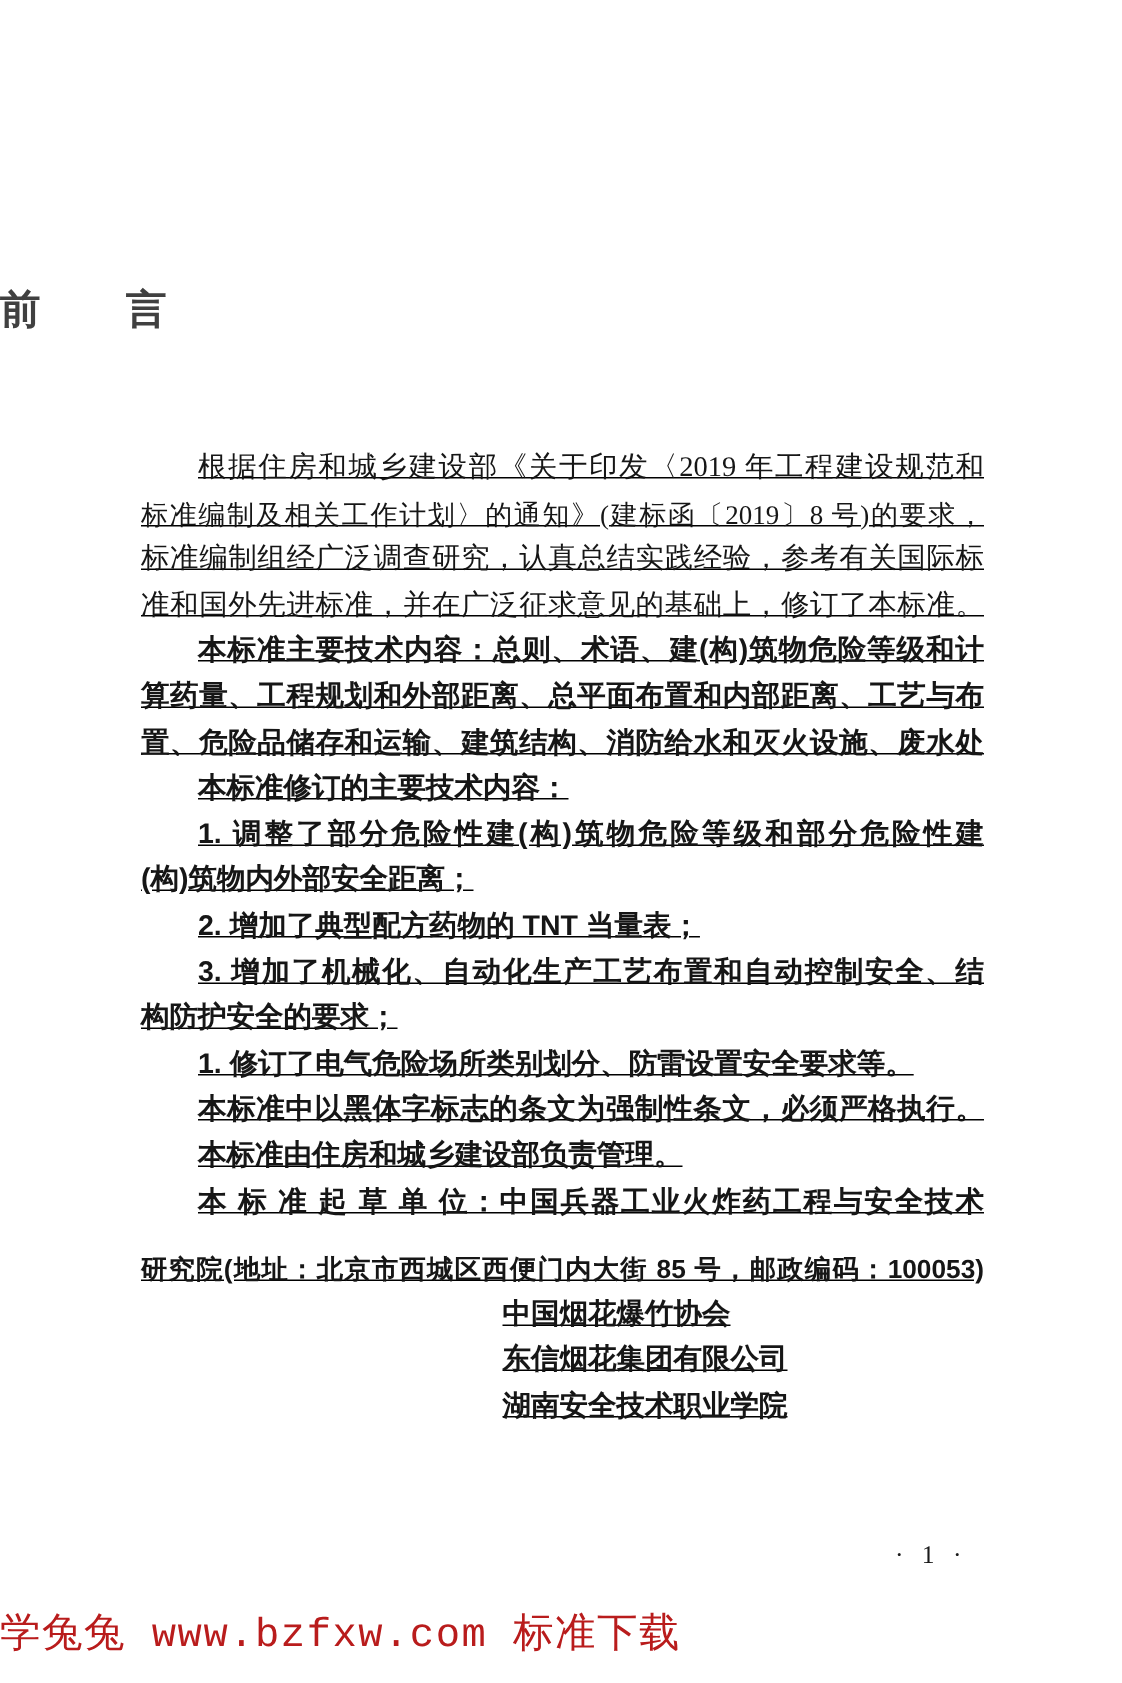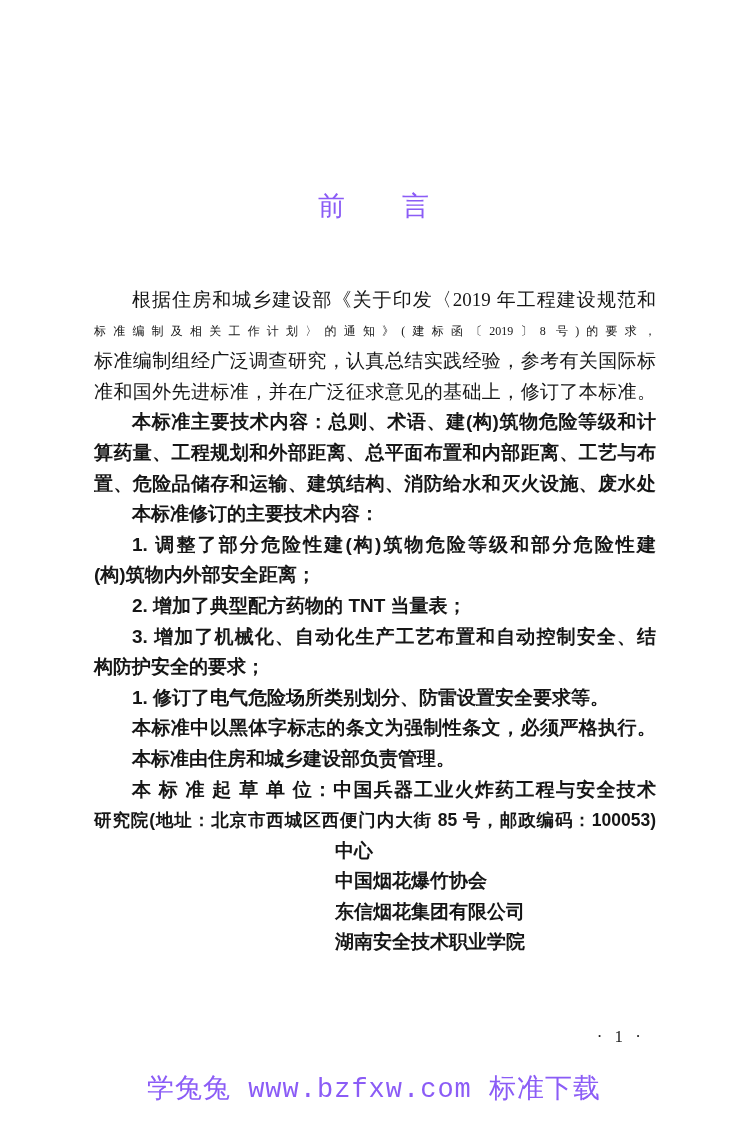--- a/index.html
+++ b/index.html
@@ -6,31 +6,32 @@
   .page {
     position:relative;
     width:748px; height:1122px;
     background:#ffffff;
     overflow:hidden;
     font-family:"Liberation Serif","DejaVu Serif",serif;
   }
   .doc-title {
     position:absolute;
     top:188px; left:0; right:0;
-    text-align:center;
+    text-align:left;
     font-size:27px;
-    font-weight:normal;
-    color:#8b5cf6;
+    font-weight:bold;
+    color:#404040;
     font-family:"Liberation Sans","DejaVu Sans",sans-serif;
     letter-spacing:1px;
   }
   .body-text {
     position:absolute;
-    left:94px; top:285px;
+    left:94px; top:297px;
     width:562px;
+    text-decoration:underline;
   }
   .line {
     height:30.6px;
     line-height:30.6px;
     font-size:19px;
     color:#161616;
     font-family:"Liberation Serif","DejaVu Serif",serif;
     overflow:visible;
   }
   .line.bold {
@@ -44,55 +45,53 @@
     position:absolute;
     top:1027px; right:103px;
     font-size:17px;
     color:#1a1a1a;
     letter-spacing:4px;
     font-family:"Liberation Serif","DejaVu Serif",serif;
   }
   .watermark {
     position:absolute;
     top:1070px; left:0; right:0;
-    text-align:center;
     font-size:27px;
-    color:#8b5cf6;
+    color:#b91c1c;
     font-family:"Liberation Mono","DejaVu Sans Mono",monospace;
     letter-spacing:1px;
     white-space:nowrap;
   }
 </style>
 </head>
 <body>
 
 <div class="page">
 
   <div class="doc-title">前　　言</div>
 
   <div class="body-text">
       <div class="line indent justify">根据住房和城乡建设部《关于印发〈2019 年工程建设规范和</div>
-      <div class="line justify" style="font-size: 12px;">标准编制及相关工作计划〉的通知》(建标函〔2019〕8 号)的要求，</div>
+      <div class="line justify" style="font-size: 18px;">标准编制及相关工作计划〉的通知》(建标函〔2019〕8 号)的要求，</div>
       <div class="line justify">标准编制组经广泛调查研究，认真总结实践经验，参考有关国际标</div>
       <div class="line justify">准和国外先进标准，并在广泛征求意见的基础上，修订了本标准。</div>
       <div class="line bold indent justify">本标准主要技术内容：总则、术语、建(构)筑物危险等级和计</div>
       <div class="line bold justify">算药量、工程规划和外部距离、总平面布置和内部距离、工艺与布</div>
       <div class="line bold justify">置、危险品储存和运输、建筑结构、消防给水和灭火设施、废水处</div>
       <div class="line bold indent">本标准修订的主要技术内容：</div>
       <div class="line bold indent justify">1. 调整了部分危险性建(构)筑物危险等级和部分危险性建</div>
       <div class="line bold">(构)筑物内外部安全距离；</div>
       <div class="line bold indent">2. 增加了典型配方药物的 TNT 当量表；</div>
       <div class="line bold indent justify">3. 增加了机械化、自动化生产工艺布置和自动控制安全、结</div>
       <div class="line bold">构防护安全的要求；</div>
       <div class="line bold indent">1. 修订了电气危险场所类别划分、防雷设置安全要求等。</div>
       <div class="line bold indent justify">本标准中以黑体字标志的条文为强制性条文，必须严格执行。</div>
       <div class="line bold indent">本标准由住房和城乡建设部负责管理。</div>
       <div class="line bold indent justify">本 标 准 起 草 单 位：中国兵器工业火炸药工程与安全技术</div>
-      <div class="line bold justify" style="font-size: 17.5px;">研究院(地址：北京市西城区西便门内大街 85 号，邮政编码：100053)</div>
-      <div class="line bold org">中心</div>
+      <div class="line bold justify" style="font-size: 17.5px; margin-top: 14px;">研究院(地址：北京市西城区西便门内大街 85 号，邮政编码：100053)</div>
       <div class="line bold org">中国烟花爆竹协会</div>
       <div class="line bold org">东信烟花集团有限公司</div>
       <div class="line bold org">湖南安全技术职业学院</div>
     </div>
 
   <div class="page-number">· 1 ·</div>
 
   <div class="watermark">学兔兔 www.bzfxw.com 标准下载</div>
 
 </div>

